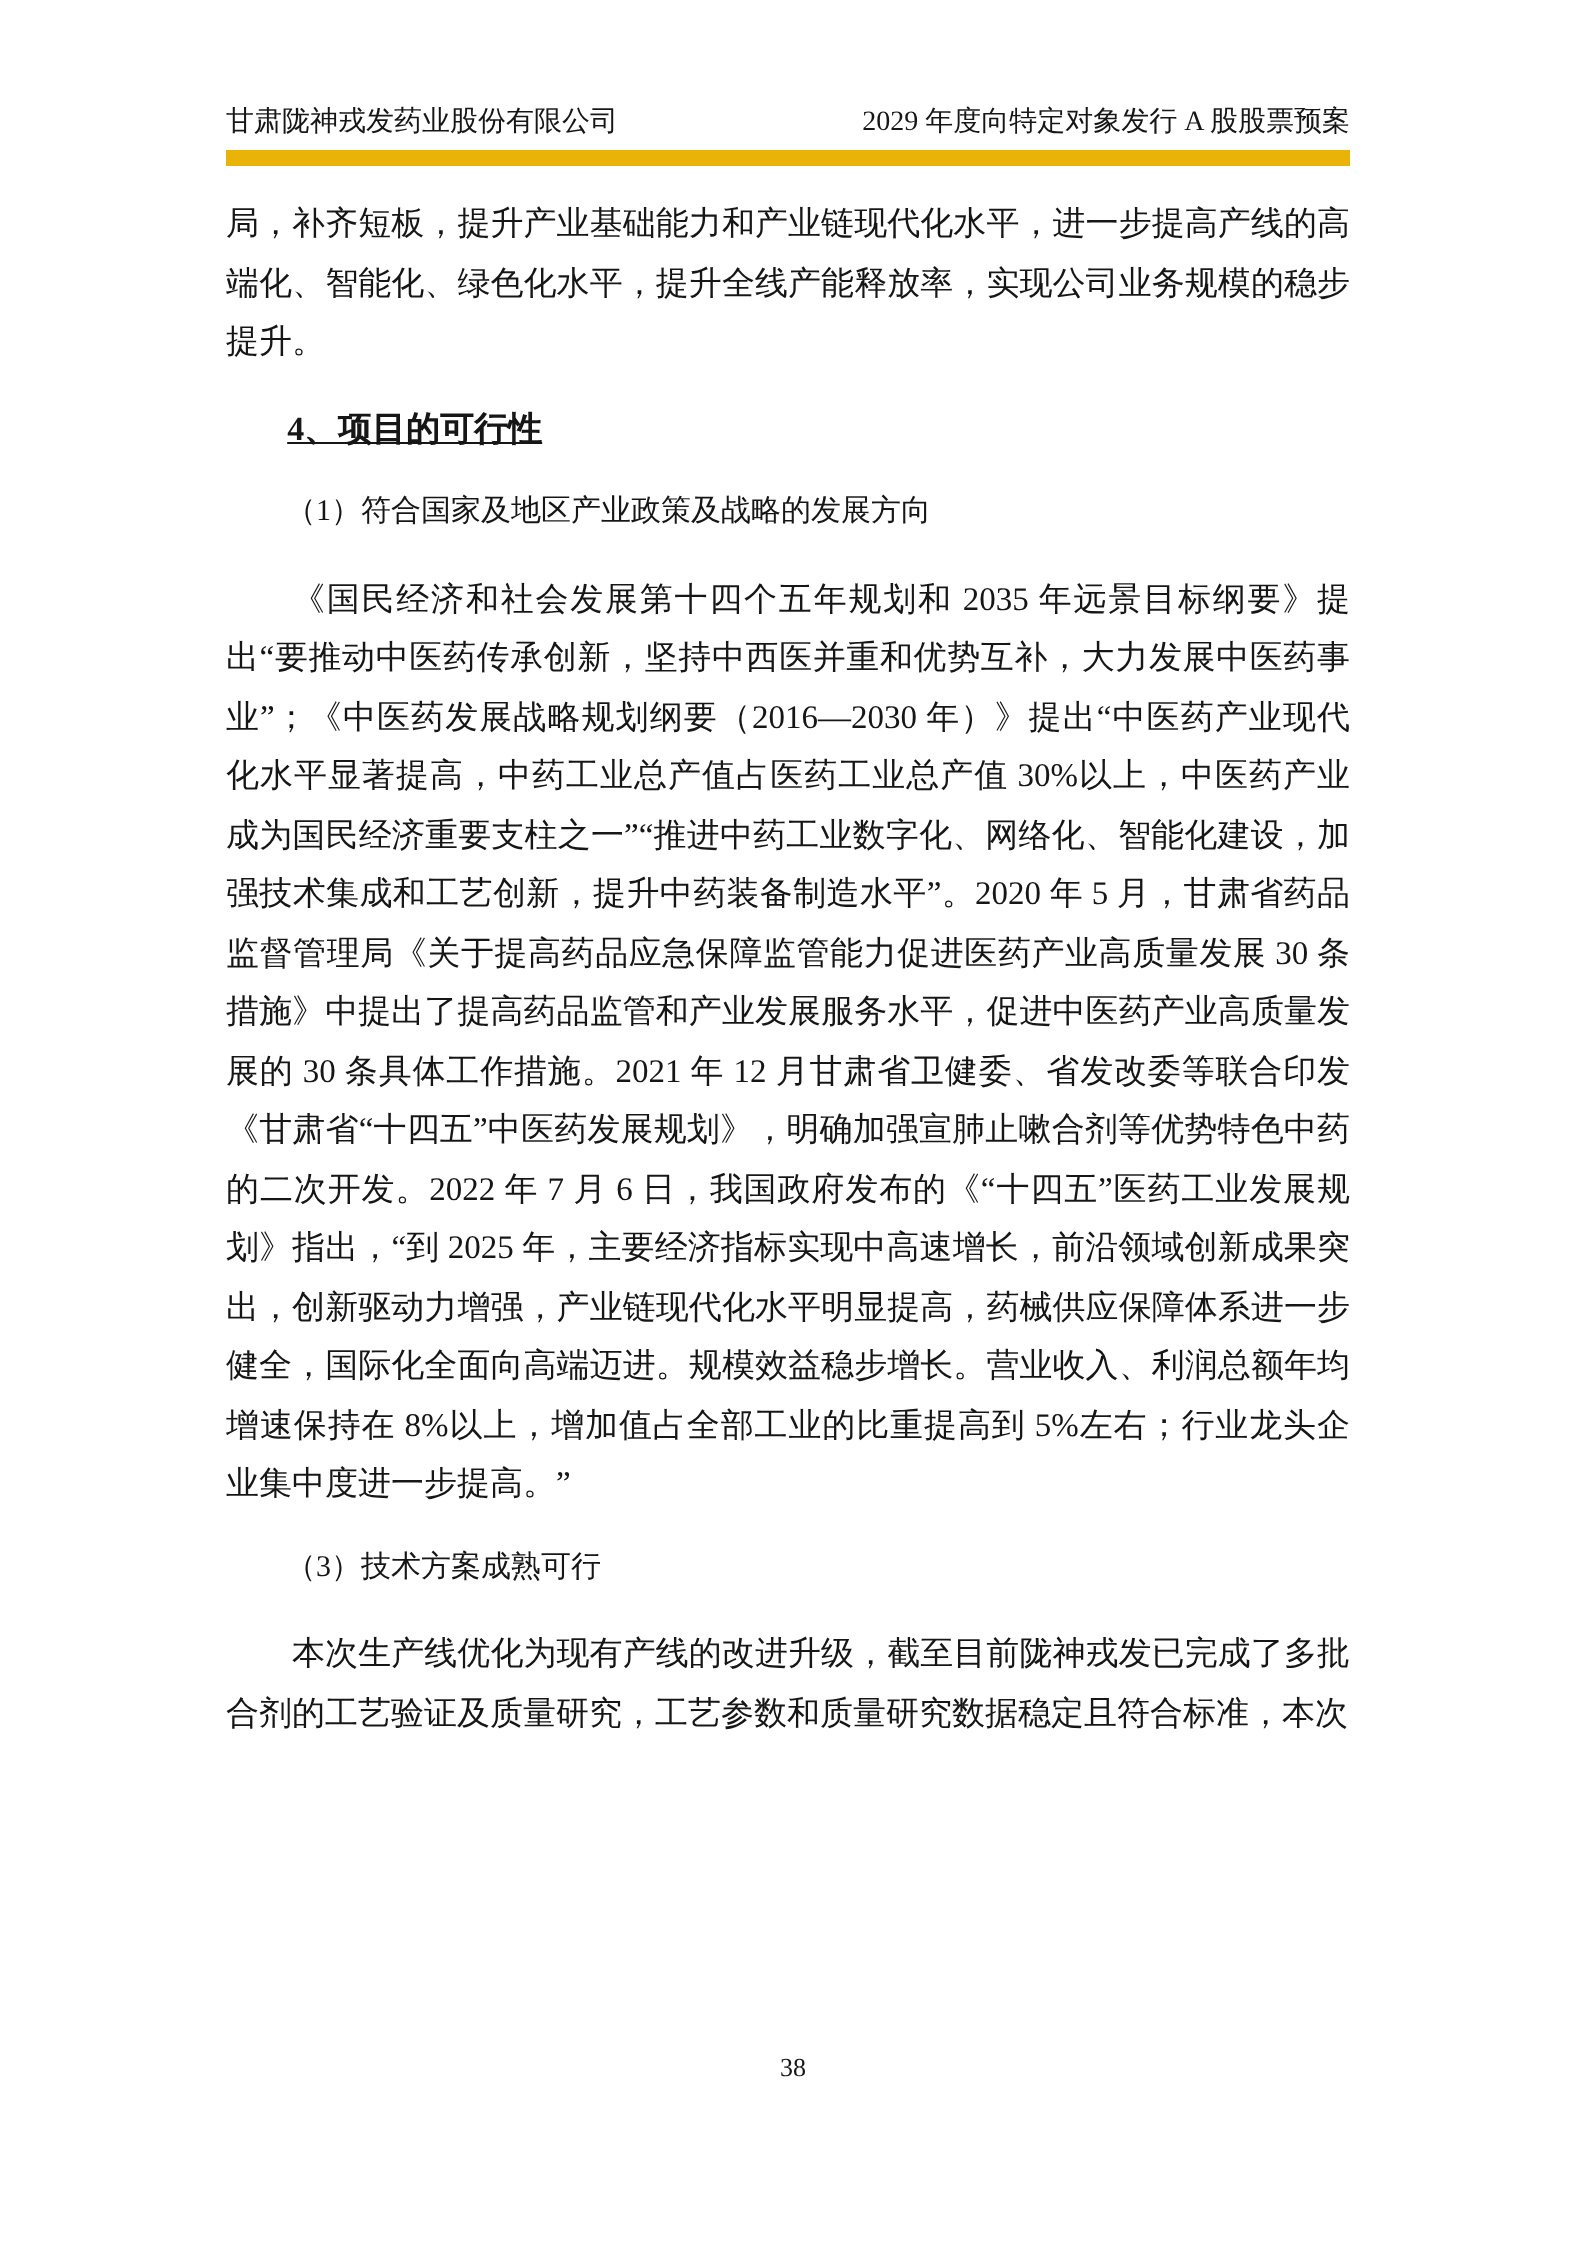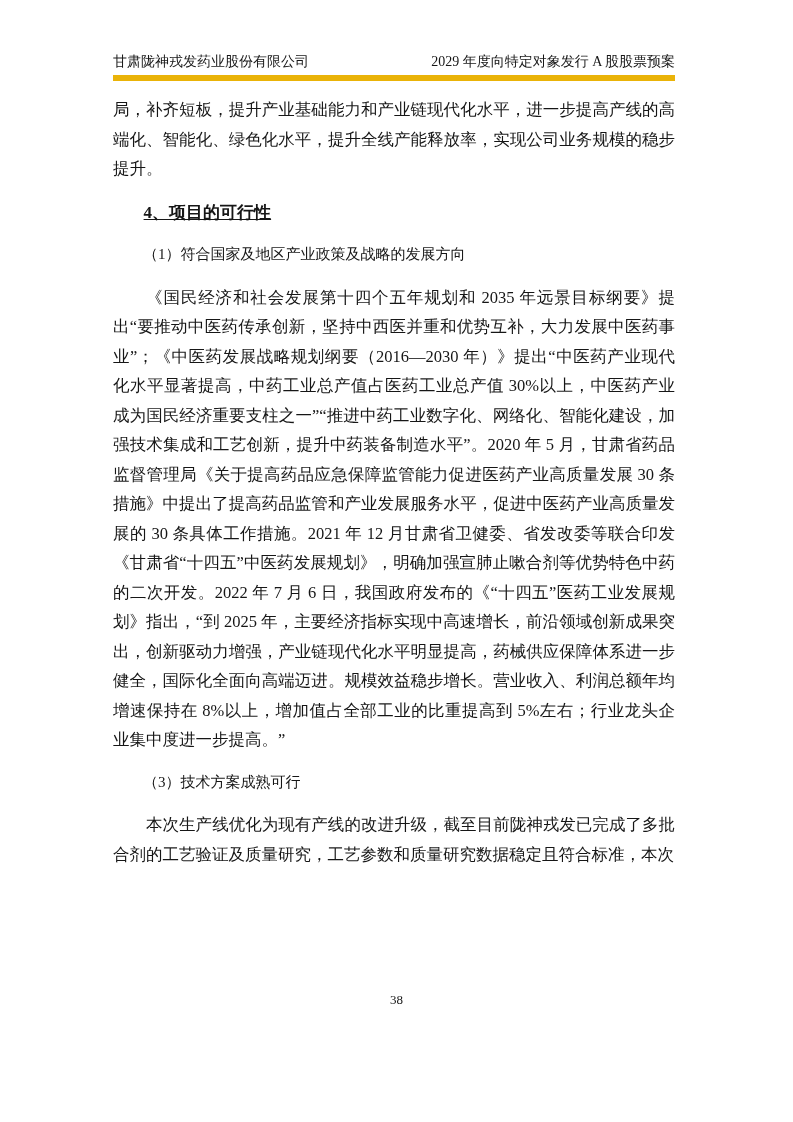--- a/index.html
+++ b/index.html
@@ -16,21 +16,21 @@
     font-family: "Liberation Serif", "DejaVu Serif", serif;
     color: #161616;
     overflow: hidden;
   }
   .page-header {
     display: flex;
     justify-content: space-between;
     align-items: flex-end;
     margin: 54px 118px 0 113px;
     padding-bottom: 5px;
-    border-bottom: 6px solid #eab308;
+    border-bottom: 8px solid #eab308;
     font-size: 14px;
     line-height: 16px;
     white-space: nowrap;
   }
   .page-body {
     margin: 14px 118px 0 113px;
     font-size: 16.5px;
     line-height: 29.5px;
     text-align: justify;
     text-justify: inter-ideograph;
@@ -53,21 +53,21 @@
   .sub-heading {
     margin: 0 0 13px 0;
     font-size: 15px;
     font-weight: normal;
     text-indent: 2em;
     line-height: 29.5px;
   }
   .page-footer {
     position: absolute;
     left: 0;
-    top: 992px;
+    top: 1026px;
     width: 100%;
     text-align: center;
     font-size: 13px;
     line-height: 16px;
   }
 </style>
 </head>
 <body>
 
 <div class="page">

